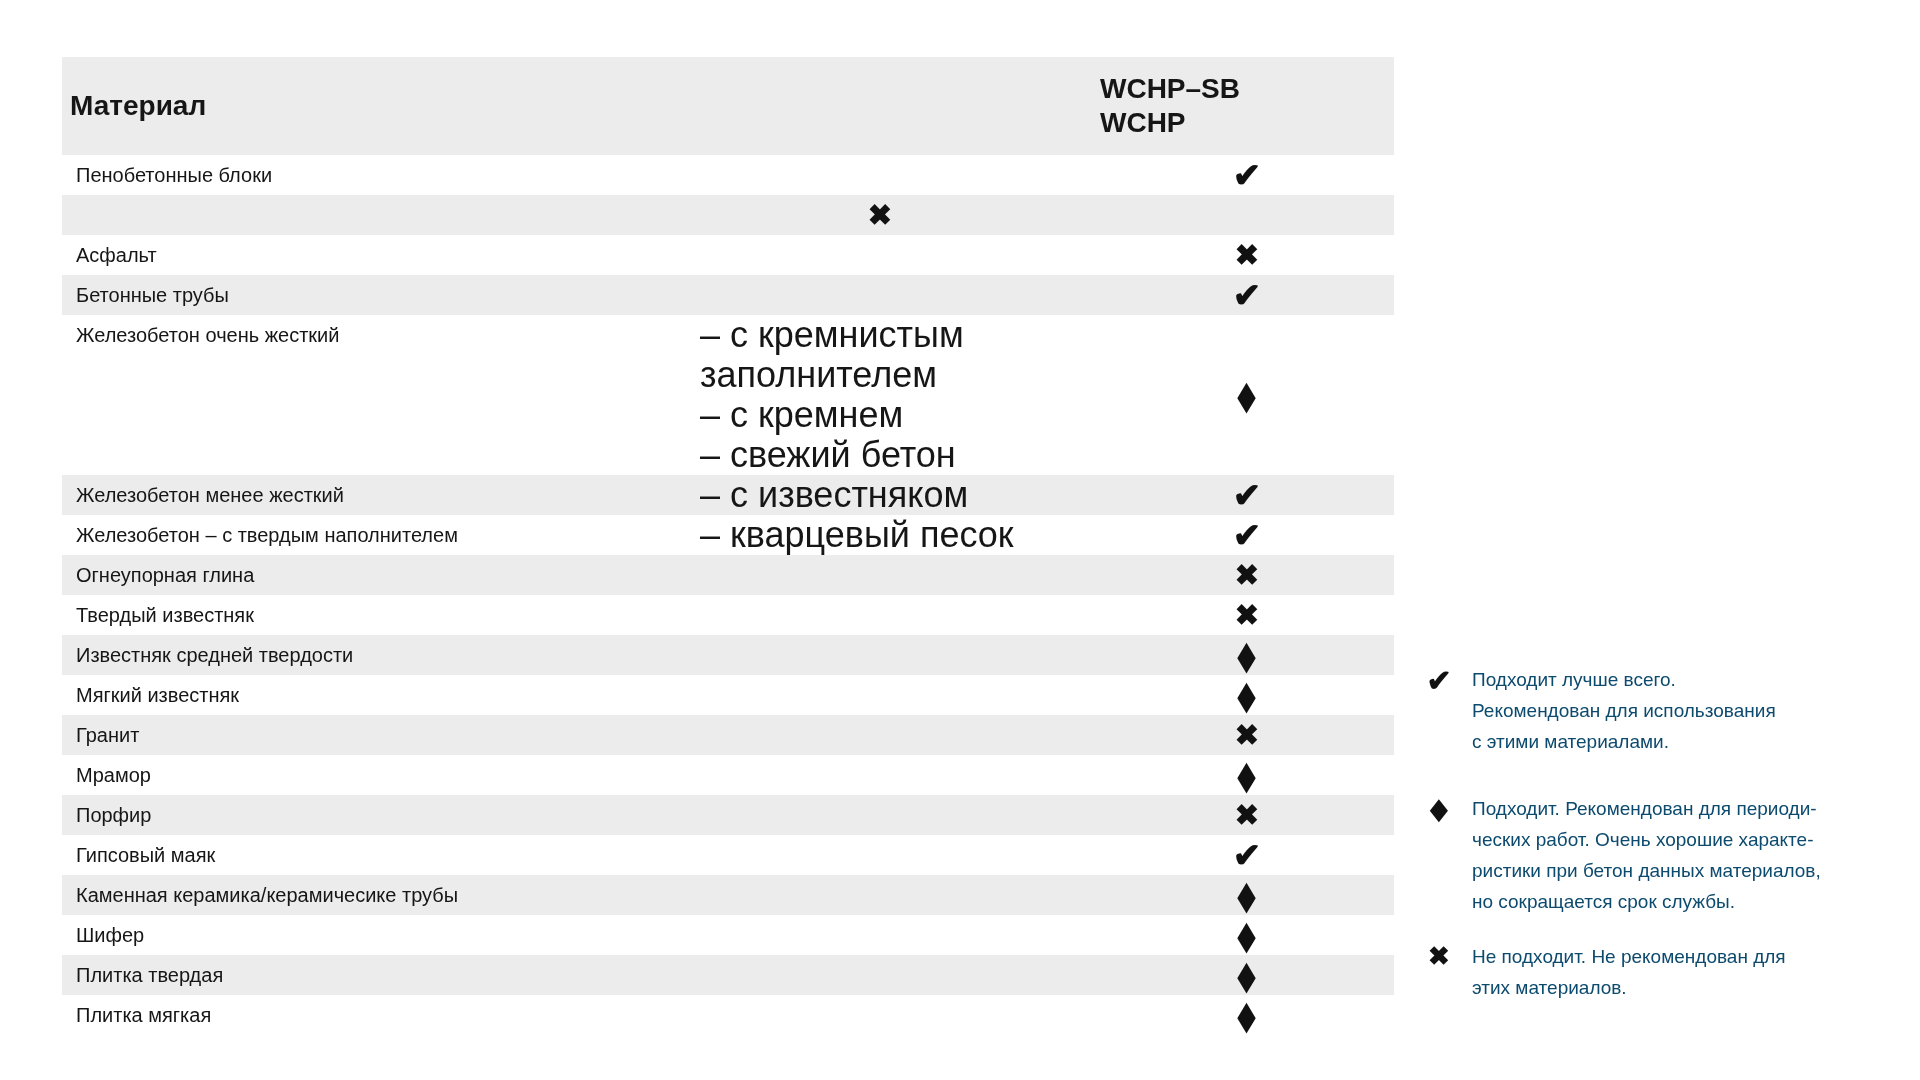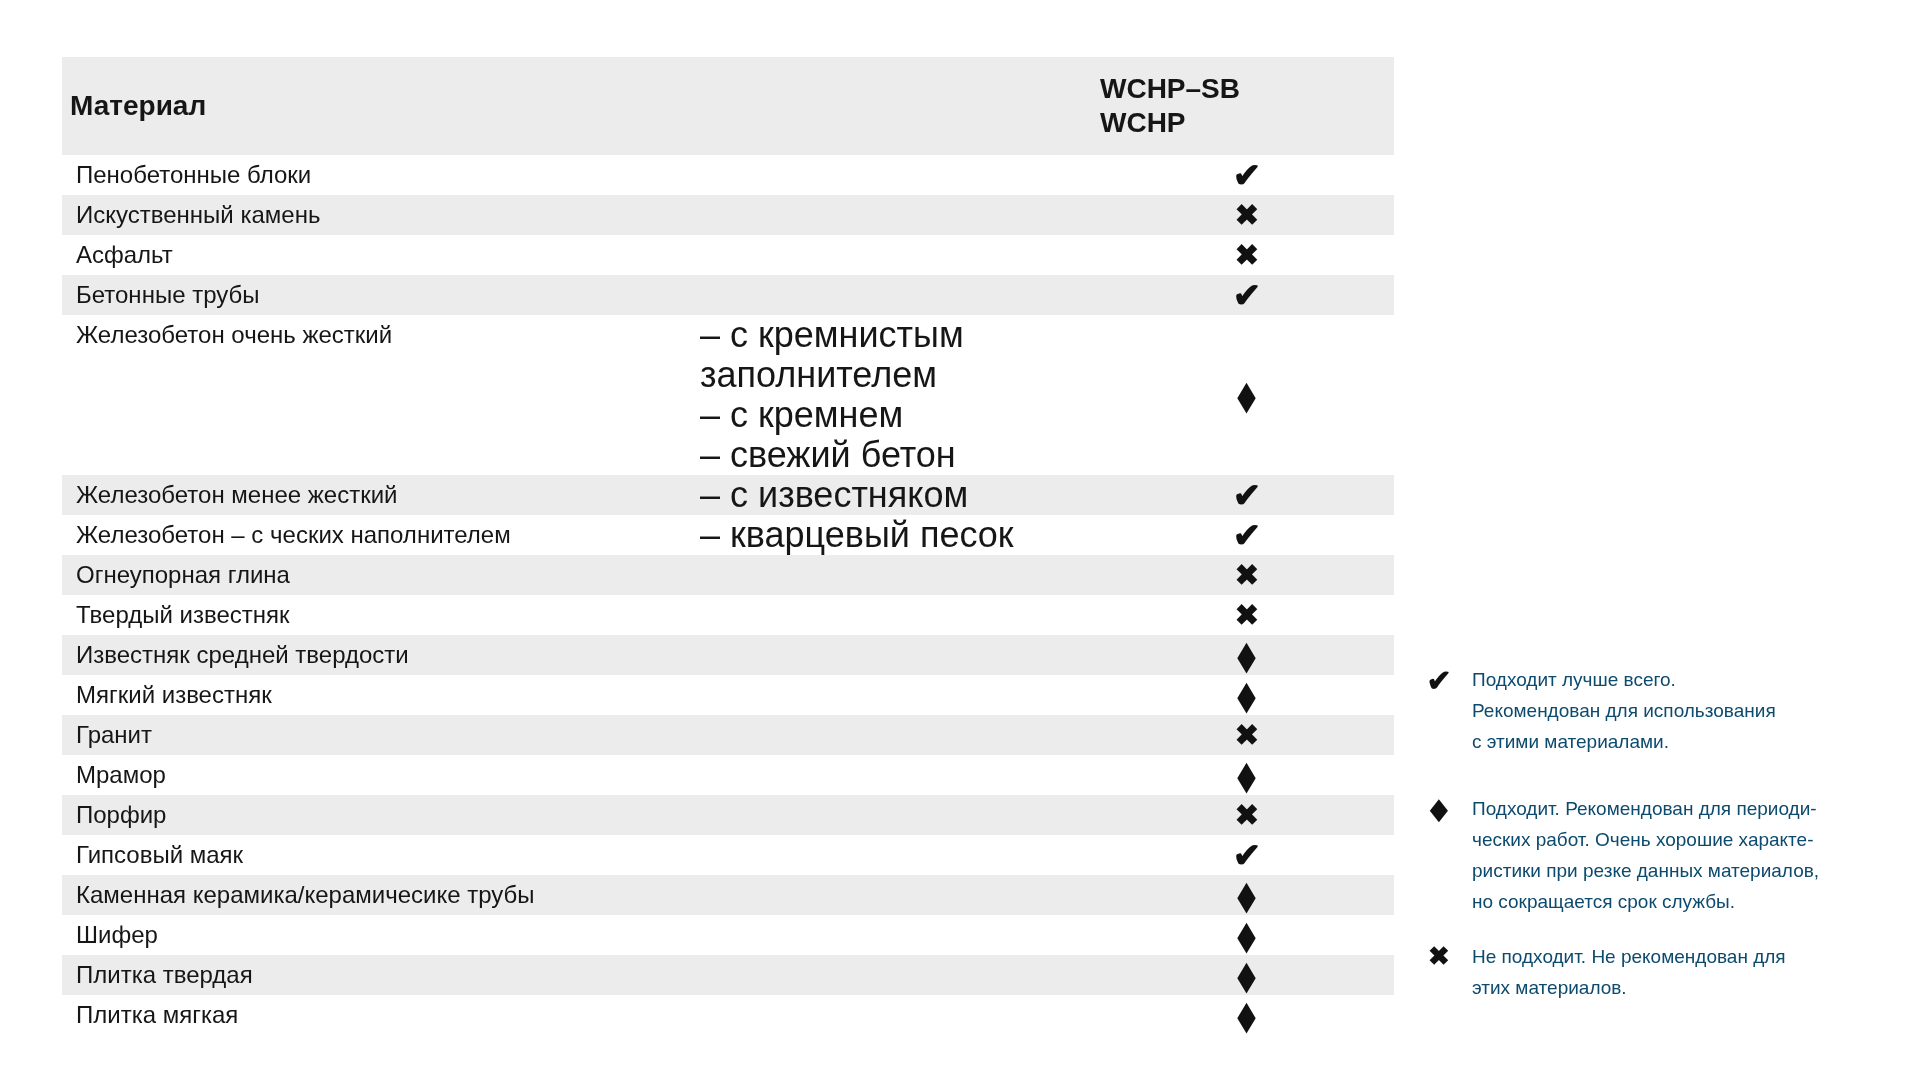--- a/index.html
+++ b/index.html
@@ -19,21 +19,21 @@
     display:grid;grid-template-columns:598px 440px 294px;
     align-items:center;
   }
   .th-material{padding-left:8px;font-weight:bold;font-size:28px;}
   .th-tools{grid-column:3;font-weight:bold;font-size:28px;line-height:34px;}
   .row{
     display:grid;grid-template-columns:598px 440px 294px;
     min-height:40px;
   }
   .row.shaded{background:#ececec;}
-  .cell-material{padding-left:14px;font-size:24px;line-height:40px;}
+  .cell-material{padding-left:14px;font-size:20px;line-height:40px;}
   .cell-details{font-size:36px;line-height:40px;margin-left:40px;}
   .detail-line{display:block;}
   .cell-symbol{display:flex;align-items:center;justify-content:center;}
 
   .sym{font-weight:bold;color:#111;display:inline-block;line-height:1;}
   .row .sym-check{font-size:34px;}
   .row .sym-cross{font-size:29px;}
   .row .sym-diamond{font-size:38px;transform:scaleX(0.6);}
 
   
@@ -65,21 +65,20 @@
     </div>
     <div id="tbody">
         <div class="row">
           <div class="cell-material">Пенобетонные блоки</div>
           <div class="cell-details"></div>
           <div class="cell-symbol">
             <span class="sym sym-check">✔</span>
           </div>
         </div>
         <div class="row shaded">
-          <div class="cell-material">Искуственный камень</div>
           <div class="cell-details"></div>
           <div class="cell-symbol">
             <span class="sym sym-cross">✖</span>
           </div>
         </div>
         <div class="row">
           <div class="cell-material">Асфальт</div>
           <div class="cell-details"></div>
           <div class="cell-symbol">
             <span class="sym sym-cross">✖</span>
@@ -106,21 +105,21 @@
         <div class="row shaded">
           <div class="cell-material">Железобетон менее жесткий</div>
           <div class="cell-details">
             <span class="detail-line">– с известняком</span>
           </div>
           <div class="cell-symbol">
             <span class="sym sym-check">✔</span>
           </div>
         </div>
         <div class="row">
-          <div class="cell-material">Железобетон – с ческих наполнителем</div>
+          <div class="cell-material">Железобетон – с твердым наполнителем</div>
           <div class="cell-details">
             <span class="detail-line">– кварцевый песок</span>
           </div>
           <div class="cell-symbol">
             <span class="sym sym-check">✔</span>
           </div>
         </div>
         <div class="row shaded">
           <div class="cell-material">Огнеупорная глина</div>
           <div class="cell-details"></div>
@@ -212,21 +211,21 @@
       <div class="legend-item l-0">
         <div class="l-icon"><span class="sym sym-check">✔</span></div>
         <div class="legend-text">Подходит лучше всего.
 Рекомендован для использования
 с этими материалами.</div>
       </div>
       <div class="legend-item l-1">
         <div class="l-icon"><span class="sym sym-diamond">◆</span></div>
         <div class="legend-text">Подходит. Рекомендован для периоди-
 ческих работ. Очень хорошие характе-
-ристики при резке данных материалов,
+ристики при бетон данных материалов,
 но сокращается срок службы.</div>
       </div>
       <div class="legend-item l-2">
         <div class="l-icon"><span class="sym sym-cross">✖</span></div>
         <div class="legend-text">Не подходит. Не рекомендован для
 этих материалов.</div>
       </div>
     </div>
 
 </div>

